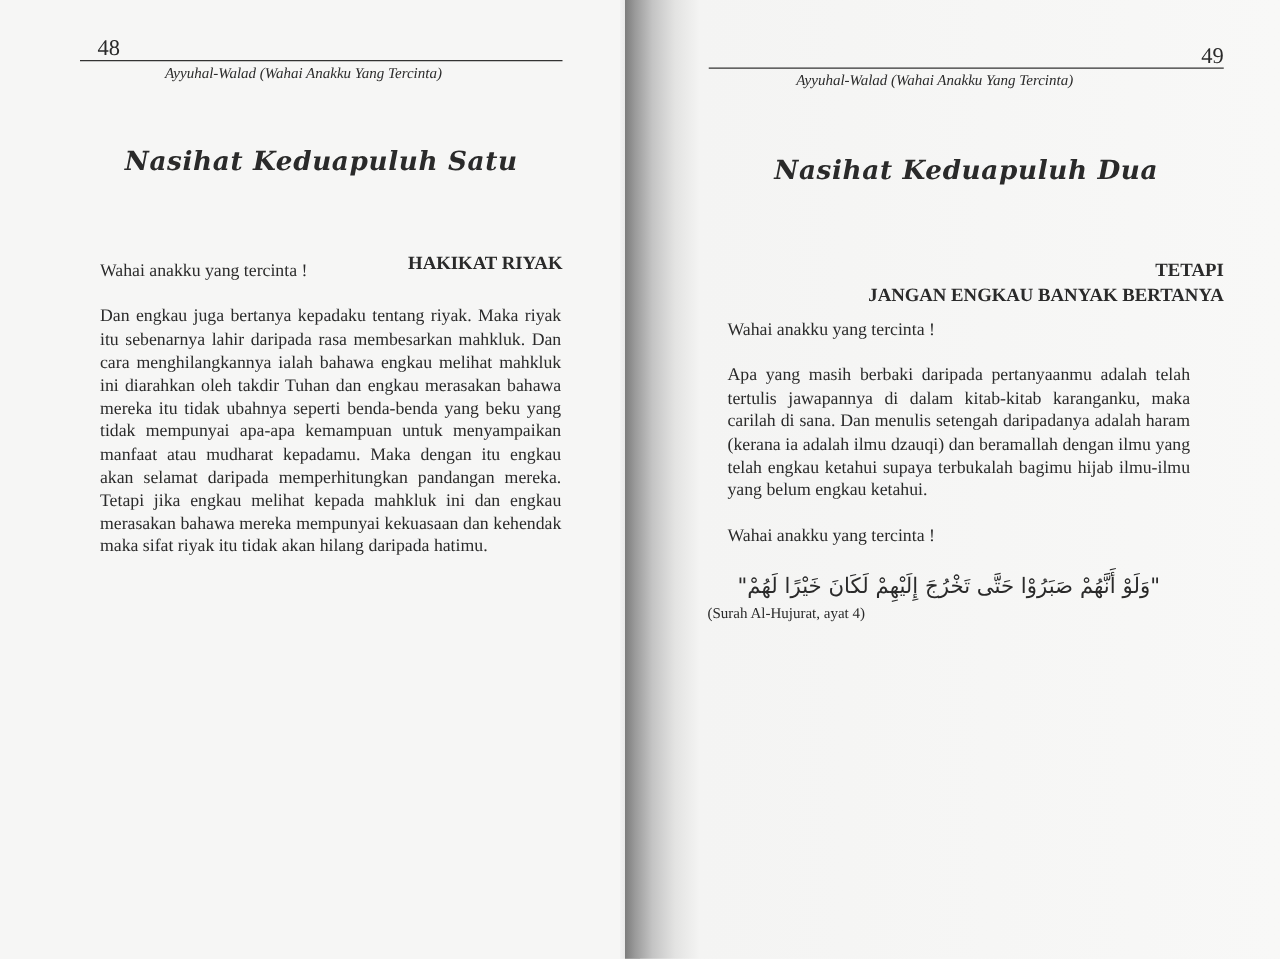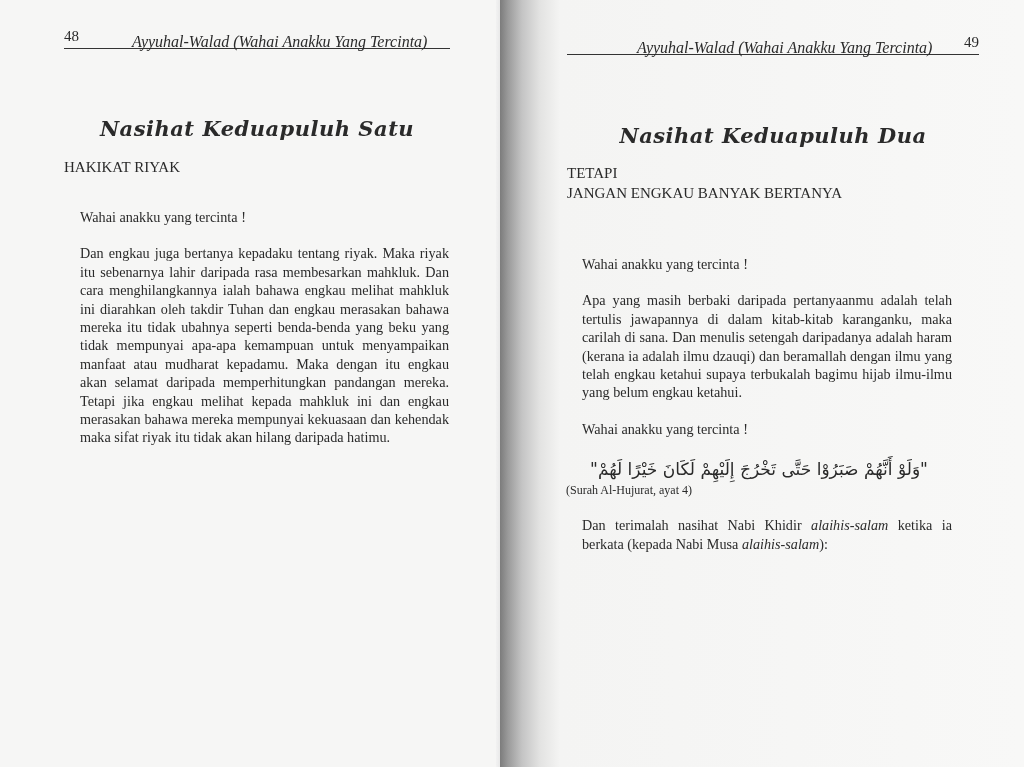--- a/index.html
+++ b/index.html
@@ -16,35 +16,35 @@
   }
   .left-edge {
     position: absolute; left: 496px; top: 0; width: 16px; height: 767px;
     background: linear-gradient(to right, #f2f2f2, #dcdcdc 60%, #b8b8b8);
   }
   .running-head {
     position: absolute; font-size: 13px; border-bottom: 1px solid #333; height: 20px;
   }
   .rh-left { left: 64px; top: 28px; width: 386px; }
   .rh-right { left: 567px; top: 34px; width: 412px; }
-  .page-no { position: absolute; font-size: 15px; top: 0; }
+  .page-no { position: absolute; font-size: 18px; top: 0; margin-left: 14px; }
   .rh-left .page-no { left: 0; top: 0; }
   .rh-right .page-no { right: 0; top: 0; }
-  .rh-title { position: absolute; font-style: italic; font-size: 16px; top: 5px; }
+  .rh-title { position: absolute; font-style: italic; font-size: 12px; top: 23px; }
   .rh-left .rh-title { left: 68px; }
   .rh-right .rh-title { left: 70px; }
 
   .chapter {
     position: absolute; text-align: center; font-style: italic; font-weight: bold;
     font-size: 21px; font-family: "DejaVu Serif", serif; letter-spacing: 0.5px;
   }
   .ch-left { left: 64px; width: 386px; top: 116px; }
   .ch-right { left: 567px; width: 412px; top: 123px; }
   .heading {
-    position: absolute; text-align: left; font-weight: normal; font-size: 15px; line-height: 20px;
+    position: absolute; text-align: right; font-weight: bold; font-size: 15px; line-height: 20px; margin-top: 44px;
   }
   .hd-left { left: 64px; width: 386px; top: 157px; }
   .hd-right { left: 567px; width: 412px; top: 163px; }
 
   .body-text {
     position: absolute; font-size: 14.2px; line-height: 18.4px; text-align: justify;
   }
   .body-text p { margin: 0 0 18px 16px; }
   .bt-left { left: 64px; width: 385px; top: 208px; }
   .bt-right { left: 566px; width: 386px; top: 255px; }
@@ -82,14 +82,13 @@
 <div class="heading hd-right">
   <div>TETAPI</div>
   <div>JANGAN ENGKAU BANYAK BERTANYA</div>
 </div>
 <div class="body-text bt-right">
   <p>Wahai anakku yang tercinta !</p>
   <p>Apa yang masih berbaki daripada pertanyaanmu adalah telah tertulis jawapannya di dalam kitab-kitab karanganku, maka carilah di sana. Dan menulis setengah daripadanya adalah haram (kerana ia adalah ilmu dzauqi) dan beramallah dengan ilmu yang telah engkau ketahui supaya terbukalah bagimu hijab ilmu-ilmu yang belum engkau ketahui.</p>
   <p>Wahai anakku yang tercinta !</p>
   <p class="arabic">"وَلَوْ أَنَّهُمْ صَبَرُوْا حَتَّى تَخْرُجَ إِلَيْهِمْ لَكَانَ خَيْرًا لَهُمْ"</p>
   <p class="citation">(Surah Al-Hujurat, ayat 4)</p>
-  <p><span>Dan terimalah nasihat Nabi Khidir </span><em>alaihis-salam</em><span> ketika ia berkata (kepada Nabi Musa </span><em>alaihis-salam</em><span>):</span></p>
 </div>
 
 </body></html>

